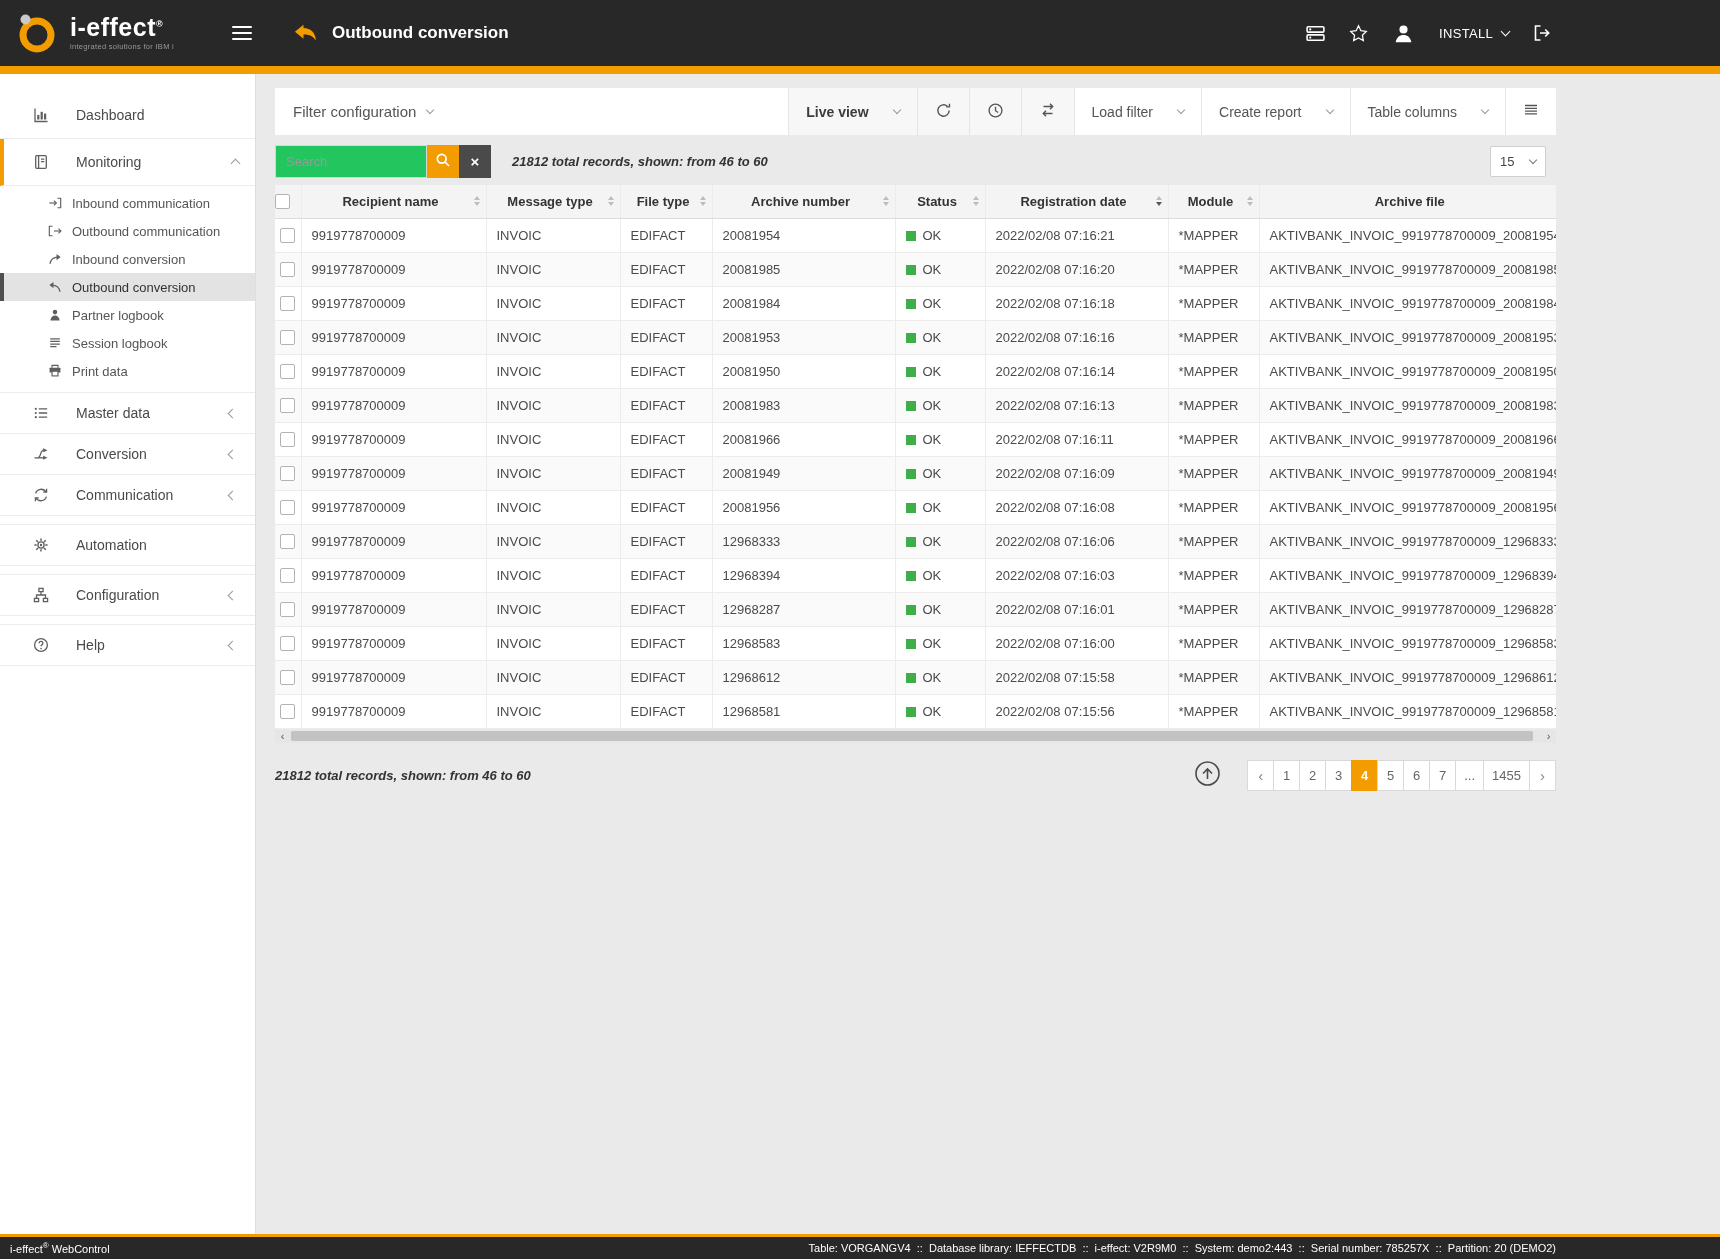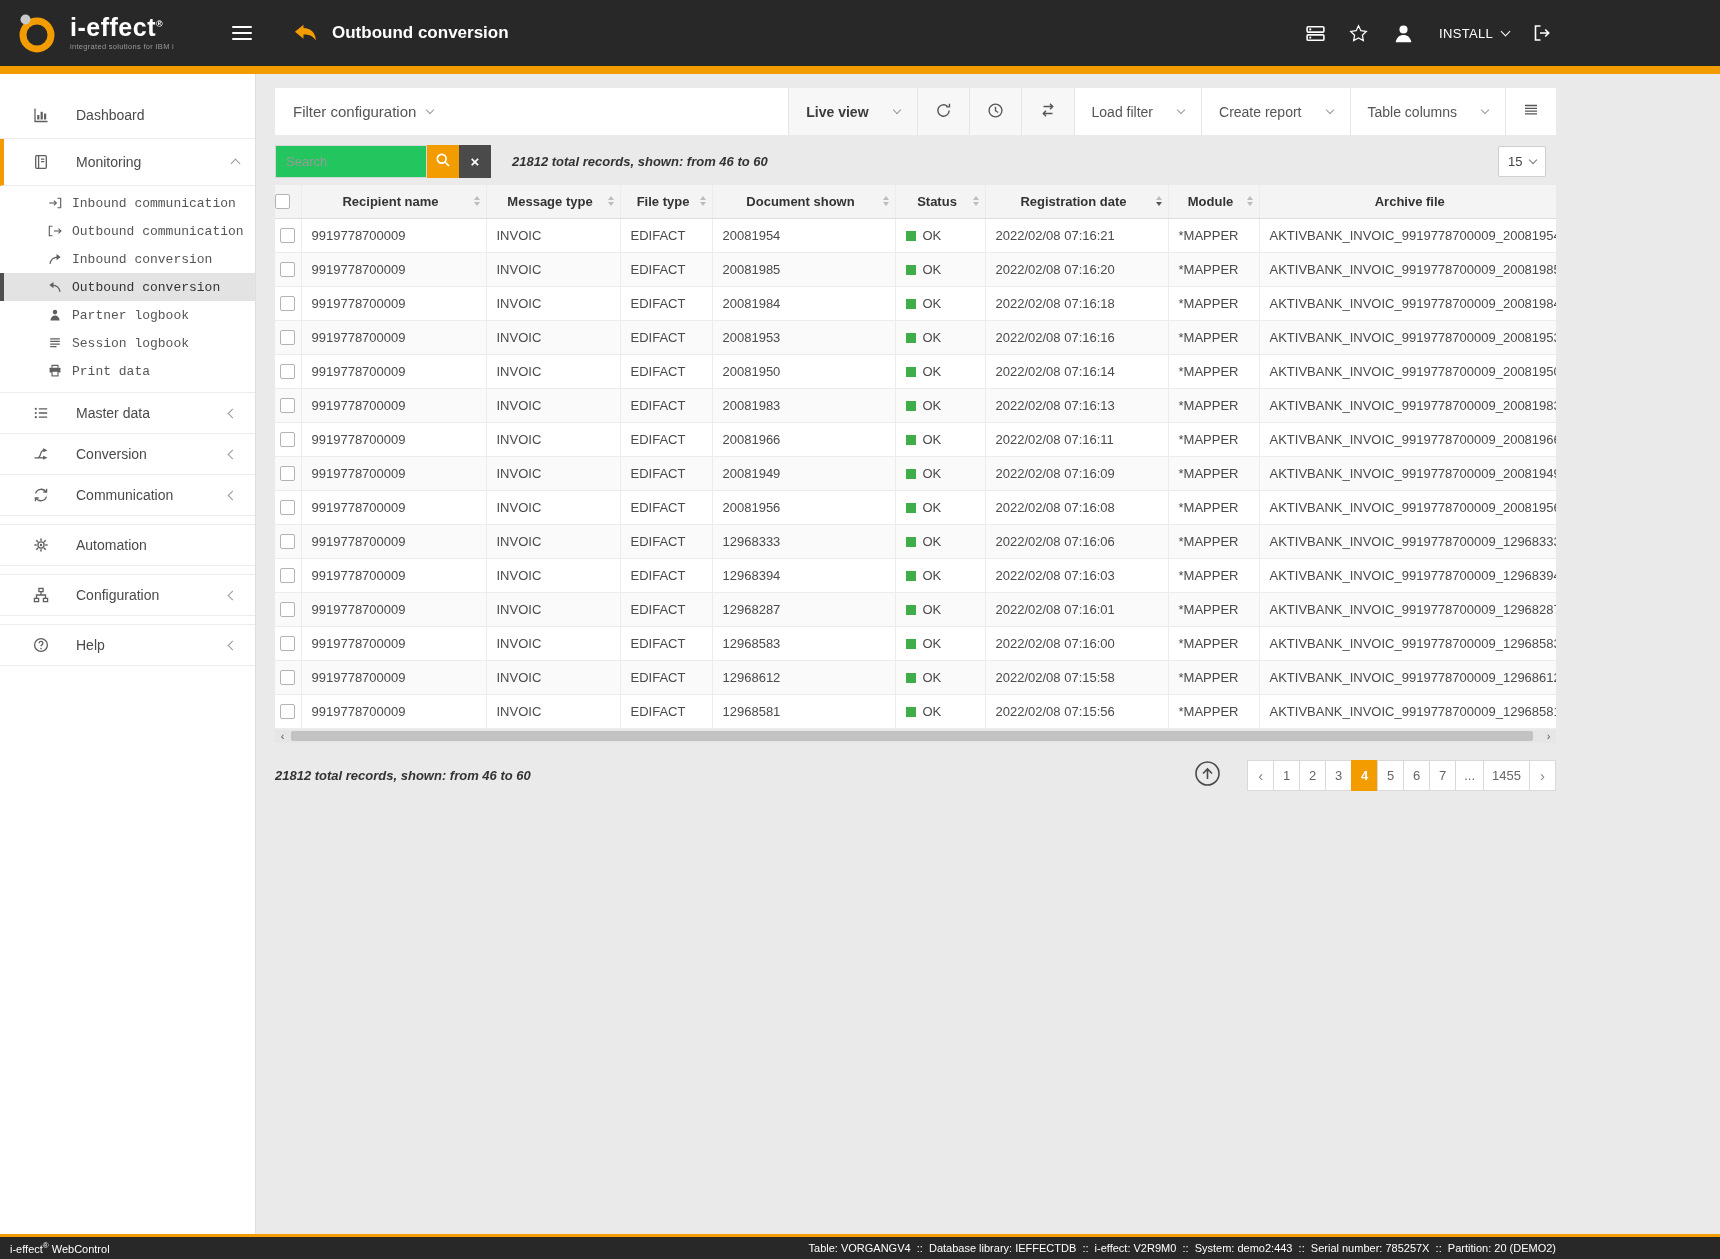--- a/index.html
+++ b/index.html
@@ -38,42 +38,42 @@
   .sidebar { width:256px; background:#fff; border-right:1px solid #dedede; padding-top:18px; flex:0 0 auto; overflow:hidden; }
   .side-item { height:47px; display:flex; align-items:center; gap:27px; padding:0 16px 0 33px; border-bottom:1px solid #ececec; font-size:14px; color:#4a4a4a; cursor:pointer; }
   .side-item.monitoring { border-left:4px solid var(--accent,#f39c00); padding-left:29px; }
   .side-item.section { height:41px; }
   .side-item .chev { margin-left:auto; color:#999; }
   .si-icon { display:flex; color:#5f5f5f; }
   .si-icon svg { display:block; }
   .side-item .si-icon svg { width:16px; height:16px; }
   .sub-item .si-icon svg { width:14px; height:14px; }
   .submenu { border-bottom:1px solid #ececec; padding:3px 0 7px; }
-  .sub-item { height:28px; display:flex; align-items:center; gap:10px; padding-left:48px; font-size:13px; color:#555; cursor:pointer;font-family:Liberation Mono, monospace; }
+  .sub-item { height:28px; display:flex; align-items:center; gap:10px; padding-left:48px; font-size:13px; color:#555; cursor:pointer; }
   .sub-item.active { background:#e3e3e3; border-left:4px solid #4f4f4f; padding-left:44px; color:#333; }
   .side-gap { height:9px; border-bottom:1px solid #ececec; }
   
   .main { flex:1 1 auto; padding:14px 0 0 19px; min-width:0; }
   .content { width:1281px; }
   .toolbar { height:47px; background:#fff; display:flex; align-items:stretch; justify-content:space-between; }
   .tb-left { display:flex; align-items:center; gap:11px; padding:0 18px; font-size:15px; color:#555; cursor:pointer; }
   .tb-left .chev, .tb-btn .chev { color:#999; width:6px; height:6px; }
   .tb-group { display:flex; }
   .tb-btn { display:flex; align-items:center; gap:25px; padding:0 17px; border-left:1px solid #e5e5e5; font-size:14px; color:#555; cursor:pointer; background:#fff; }
   .tb-btn.tinted { background:#f7f7f7; }
   .tb-btn.bold { font-weight:bold; color:#3c3c3c; }
   
   .search-row { margin-top:10px; display:flex; align-items:center; }
   .search-group { display:flex; }
   .search-input { width:152px; height:33px; border:1px solid #d6d6d6; background:#22c55e; padding:0 10px; font-size:13px; font-family:inherit; color:#444; outline:none; }
   .search-input::placeholder { color:#9a9a9a; }
   .search-btn { width:32px; height:33px; border:none; background:var(--accent,#f39c00); display:flex; align-items:center; justify-content:center; cursor:pointer; }
   .clear-btn { width:32px; height:33px; border:none; background:#4a4a4a; color:#fff; font-size:15px; font-weight:bold; cursor:pointer; font-family:inherit; }
   .records-text { margin-left:21px; font-size:13px; font-weight:bold; color:#333;font-style:italic; }
-  .page-size { margin-left:auto; margin-right:10px; width:48px; height:31px; background:#fff; border:1px solid #cfcfcf; border-radius:2px; display:flex; align-items:center; justify-content:space-between; padding:0 9px; font-size:13px; color:#444; cursor:pointer; }
+  .page-size { margin-left:auto; margin-right:10px; width:56px; height:31px; background:#fff; border:1px solid #cfcfcf; border-radius:2px; display:flex; align-items:center; justify-content:space-between; padding:0 9px; font-size:13px; color:#444; cursor:pointer; }
   .page-size .chev { color:#777; width:6px; height:6px; }
   
   .data-table { width:1281px; border-collapse:collapse; table-layout:fixed; background:#fff; margin-top:7px; }
   .data-table th, .data-table td { border-right:1px solid #ececec; border-bottom:1px solid #ececec; }
   .data-table th:last-child, .data-table td:last-child { border-right:none; }
   .data-table thead th { background:#f4f4f4; height:33px; font-size:13px; color:#333; text-align:left; padding:0 6px 0 10px; border-bottom:1px solid #dcdcdc; font-weight:bold; }
   .data-table tbody td { height:34px; font-size:13px; color:#4a4a4a; padding:0 8px 0 10px; white-space:nowrap; overflow:hidden; }
   .data-table tbody tr:nth-child(even) { background:#fafafa; }
   th.c-check, td.c-check { text-align:center; padding:0 !important; }
   .checkbox { width:15px; height:15px; border:1px solid #b3b3b3; border-radius:2px; background:#fff; display:inline-block; vertical-align:middle; cursor:pointer; }
@@ -442,21 +442,21 @@
                 <div class="th-inner">
                   <span>File type</span>
                   <span class="sort">
                     <span class="tri up"></span>
                     <span class="tri down"></span>
                   </span>
                 </div>
               </th>
               <th>
                 <div class="th-inner">
-                  <span>Document shown</span>
+                  <span>Archive number</span>
                   <span class="sort">
                     <span class="tri up"></span>
                     <span class="tri down"></span>
                   </span>
                 </div>
               </th>
               <th>
                 <div class="th-inner">
                   <span>Status</span>
                   <span class="sort">

